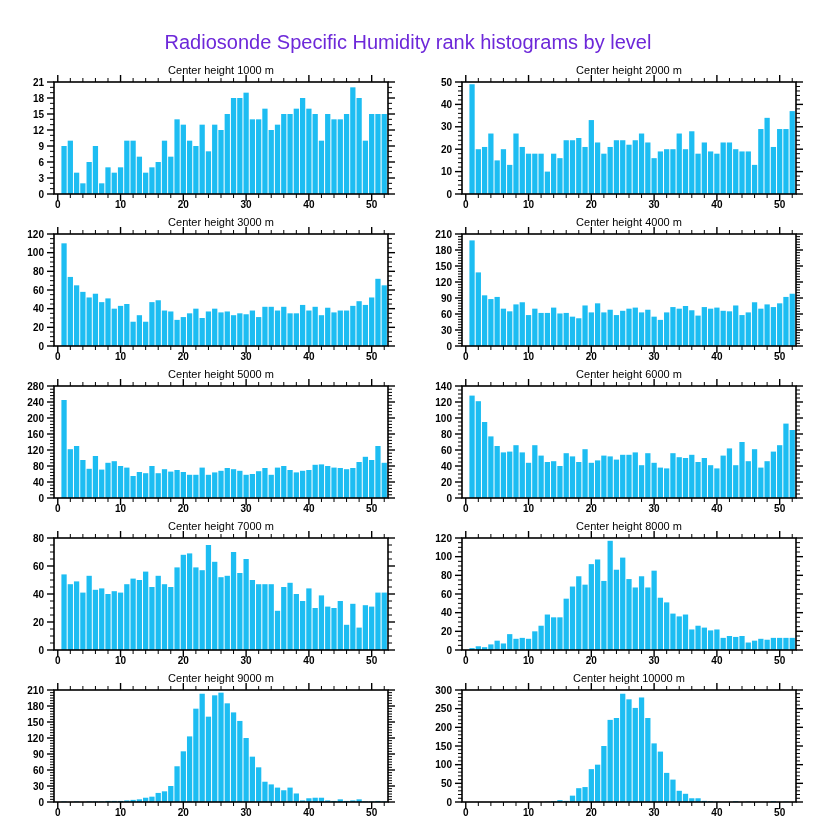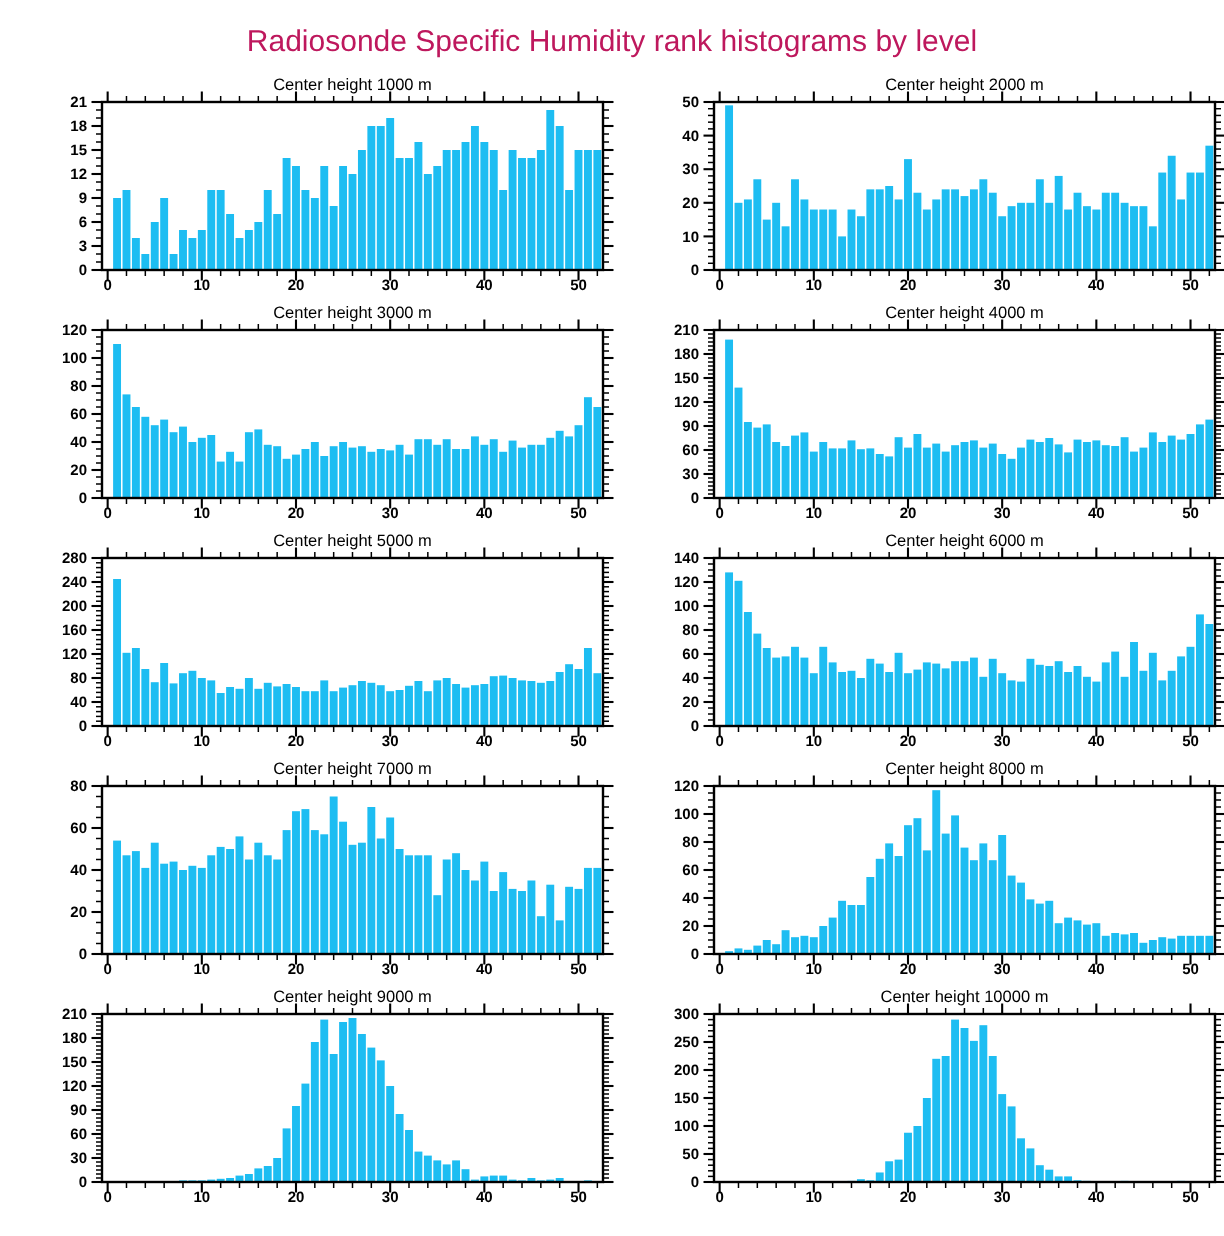--- a/index.html
+++ b/index.html
@@ -6,29 +6,29 @@
   .page{
     width:816px;height:824px;
     background:#ffffff;
     font-family:"Liberation Sans", sans-serif;
     overflow:hidden;
     position:relative;
   }
   .main-title{
     height:44px;
     display:flex;align-items:center;justify-content:center;
-    font-size:20px;color:#be185d;
-    padding-top:6px;
+    font-size:20px;color:#6d28d9;
+    padding-top:20px;
   }
   .charts-grid{
     display:grid;
     grid-template-columns:408px 408px;
     grid-auto-rows:152px;
   }
-  .subplot{width:408px;height:152px;padding-left:14px;}
+  .subplot{width:408px;height:152px;}
   svg text{font-family:"Liberation Sans", sans-serif;}
 </style>
 </head>
 <body>
 
 <div class="page">
   <div class="main-title">Radiosonde Specific Humidity rank histograms by level</div>
   <div class="charts-grid">
       <div class="subplot"><svg width="408" height="152" viewBox="0 0 408 152">
           <text x="221" y="10" text-anchor="middle" font-size="11" fill="#000">Center height 1000 m</text>

